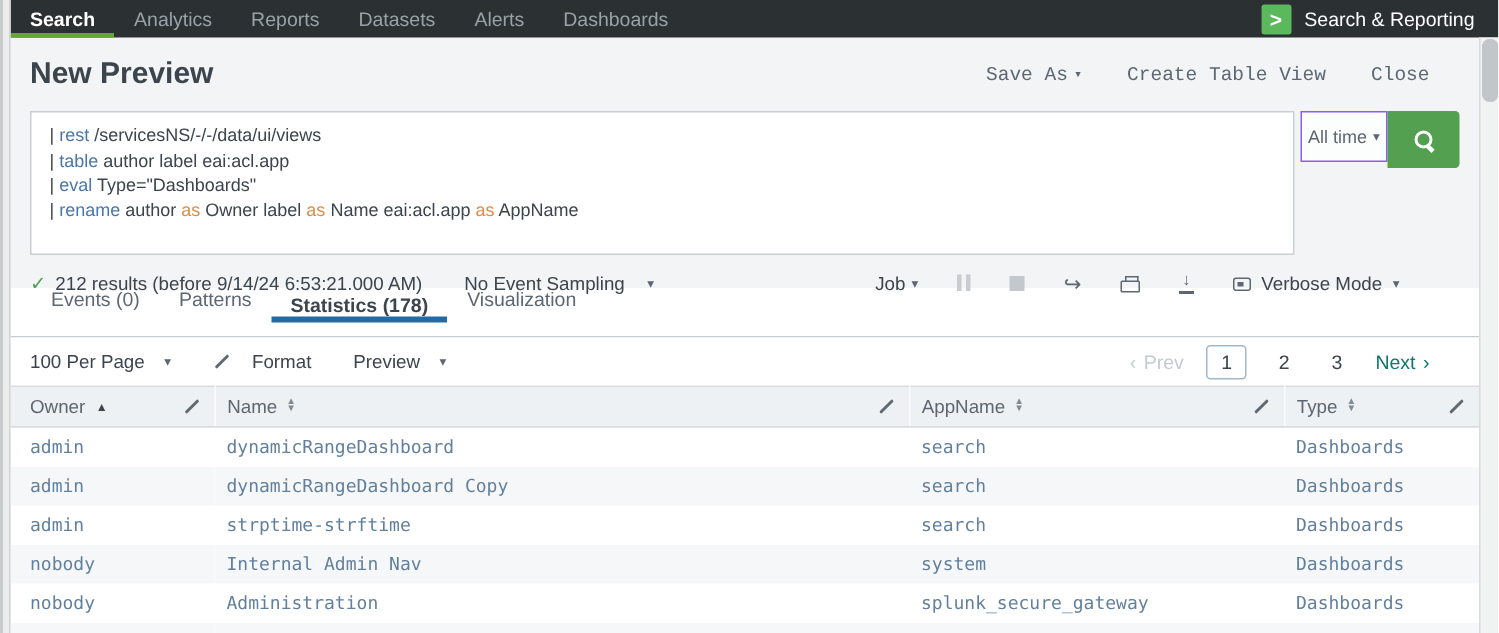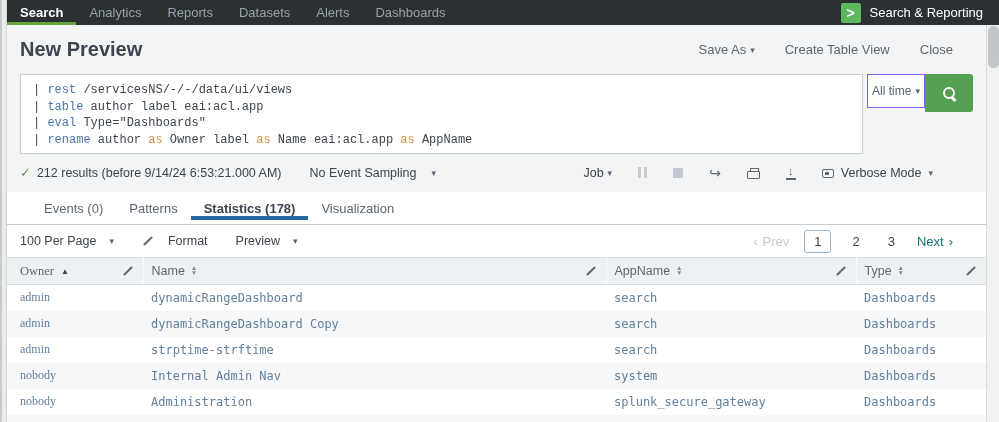--- a/index.html
+++ b/index.html
@@ -19,26 +19,26 @@
   .nav-right { margin-left:auto; display:flex; align-items:center; gap:9px; padding-right:16px; }
   .logo { width:20px; height:20px; background:#5cb85c; color:#fff; font-weight:bold; font-size:14px; display:flex; align-items:center; justify-content:center; border-radius:2px; }
   .app-label { color:#fff; font-size:13px; }
 
   .main { position:absolute; left:7px; right:13px; top:25px; bottom:0; }
 
   
   .gray-band { background:#f2f4f5; height:167px; padding:0 13px; }
   .title-row { display:flex; align-items:center; padding-top:13px; }
   .page-title { font-size:20px; font-weight:bold; color:#3c444d; }
-  .header-actions { margin-left:auto; display:flex; align-items:center; gap:30px; padding-right:20px; font-size:13px; color:#5c6773; }
+  .header-actions { margin-left:auto; display:flex; align-items:center; gap:30px; padding-right:20px; font-size:13px; color:#5c6773;font-family:Liberation Mono, monospace; }
   .action { display:flex; align-items:center; gap:4px; cursor:default; }
   .caret { font-size:9px; color:#5c6773; }
 
   .search-row { display:flex; align-items:flex-start; margin-top:13px; }
-  .search-box { flex:1; height:80px; background:#fff; border:1px solid #c9ced1; padding:7px 12px; font-family:Liberation Mono, monospace; font-size:12px; line-height:16.5px; color:#3c444d; overflow:hidden; }
+  .search-box { flex:1; height:96px; background:#fff; border:1px solid #c9ced1; padding:7px 12px; font-family:Liberation Sans, sans-serif; font-size:12px; line-height:16.5px; color:#3c444d; overflow:hidden; }
   .tok-plain { color:#3c444d; }
   .tok-command { color:#4a77aa; }
   .tok-keyword { color:#dd8d44; }
   .time-picker { width:58px; height:34px; margin-left:4px; background:#fcfdfd; border:1px solid #8b5cf6; display:flex; align-items:center; justify-content:center; gap:4px; font-size:12px; color:#5c6773; }
   .search-btn { width:48px; height:38px; background:#53a051; border:none; border-radius:0 3px 3px 0; display:flex; align-items:center; justify-content:center; cursor:pointer; }
   .mag { position:relative; width:15px; height:15px; }
   .mag::before { content:""; position:absolute; left:1px; top:1px; width:8px; height:8px; border:2px solid #fff; border-radius:50%; }
   .mag::after { content:""; position:absolute; left:10px; top:10px; width:5px; height:2.5px; background:#fff; transform:rotate(45deg); transform-origin:left center; }
 
   .results-row { display:flex; align-items:center; margin-top:11px; font-size:12.5px; color:#3c444d; }
@@ -52,40 +52,40 @@
   .icon-print { position:relative; width:13px; height:8px; border:1px solid #5c6773; border-radius:1px; margin-top:4px; }
   .icon-print::before { content:""; position:absolute; left:2px; top:-4px; width:7px; height:3px; border:1px solid #5c6773; border-bottom:none; }
   .icon-download { display:flex; flex-direction:column; align-items:center; color:#5c6773; line-height:1; }
   .icon-download .arrow { font-size:11px; }
   .icon-download .bar { width:10px; height:2px; background:#5c6773; margin-top:1px; }
   .verbose { display:flex; align-items:center; gap:7px; color:#3c444d; }
   .icon-bubble { width:12px; height:9px; border:1px solid #5c6773; border-radius:2px; position:relative; margin-top:1px; }
   .icon-bubble::after { content:""; position:absolute; left:2px; top:2px; width:4px; height:3px; background:#5c6773; }
 
   
-  .tabs-row { display:flex; align-items:center; height:33px; background:#fff; border-bottom:1px solid #c6ccd0; padding:0 24px; }
+  .tabs-row { display:flex; align-items:flex-start; height:33px; background:#fff; border-bottom:1px solid #c6ccd0; padding:0 14px; }
   .tab { display:flex; align-items:center; padding:0 13px; font-size:13px; color:#5c6773; cursor:default; }
   .tab.active { color:#3c444d; font-weight:bold; border-bottom:4px solid #256ba3; padding-top:4px; }
 
   
   .toolbar-row { display:flex; align-items:center; height:32px; background:#fff; padding:0 13px; font-size:12.5px; color:#3c444d; }
   .tool { display:flex; align-items:center; gap:13px; margin-right:28px; cursor:default; }
   .pencil-icon { position:relative; width:13px; height:12px; display:inline-block; }
   .pencil-icon::before { content:""; position:absolute; left:0px; top:5px; width:12px; height:2px; background:#5f6a74; transform:rotate(-45deg); border-radius:1px; }
   .pagination { margin-left:auto; display:flex; align-items:center; gap:15px; padding-right:20px; font-size:13px; }
   .page-prev { color:#c3cbd1; display:flex; gap:5px; align-items:center; }
   .page-next { color:#0f766e; display:flex; gap:5px; align-items:center; }
   .page-num { color:#3c444d; padding:3px 7px; cursor:default; }
   .page-num.current { border:1px solid #9fb8cc; border-radius:3px; padding:3px 9px; background:#fff; }
 
   
   table { width:100%; border-collapse:collapse; table-layout:fixed; background:#fff; }
   th { background:#eef1f3; border-top:1px solid #d9dde0; border-bottom:1px solid #d9dde0; border-right:1px solid #fbfbfb; height:27px; font-weight:normal; font-size:12.5px; color:#5c6773; text-align:left; padding:0 8px; }
   th:last-child { border-right:none; }
-  th:first-child, td:first-child { padding-left:13px;font-family:Liberation Serif, serif; }
+  th:first-child, td:first-child { padding-left:13px; }
   .th-inner { display:flex; align-items:center; }
   .sort-asc { font-size:8px; color:#3c444d; margin-left:7px; }
   .sort-both { display:inline-flex; flex-direction:column; margin-left:6px; font-size:6.5px; line-height:4.8px; color:#828c95; }
   .th-inner .pencil-icon { margin-left:auto; }
   td { height:26px; font-family:"DejaVu Sans Mono","Liberation Mono",monospace; font-size:12px; color:#62809e; padding:0 8px; white-space:nowrap; overflow:hidden; }
   tbody tr:nth-child(even) { background:#f5f7f9; }
 </style>
 </head>
 <body>
 

